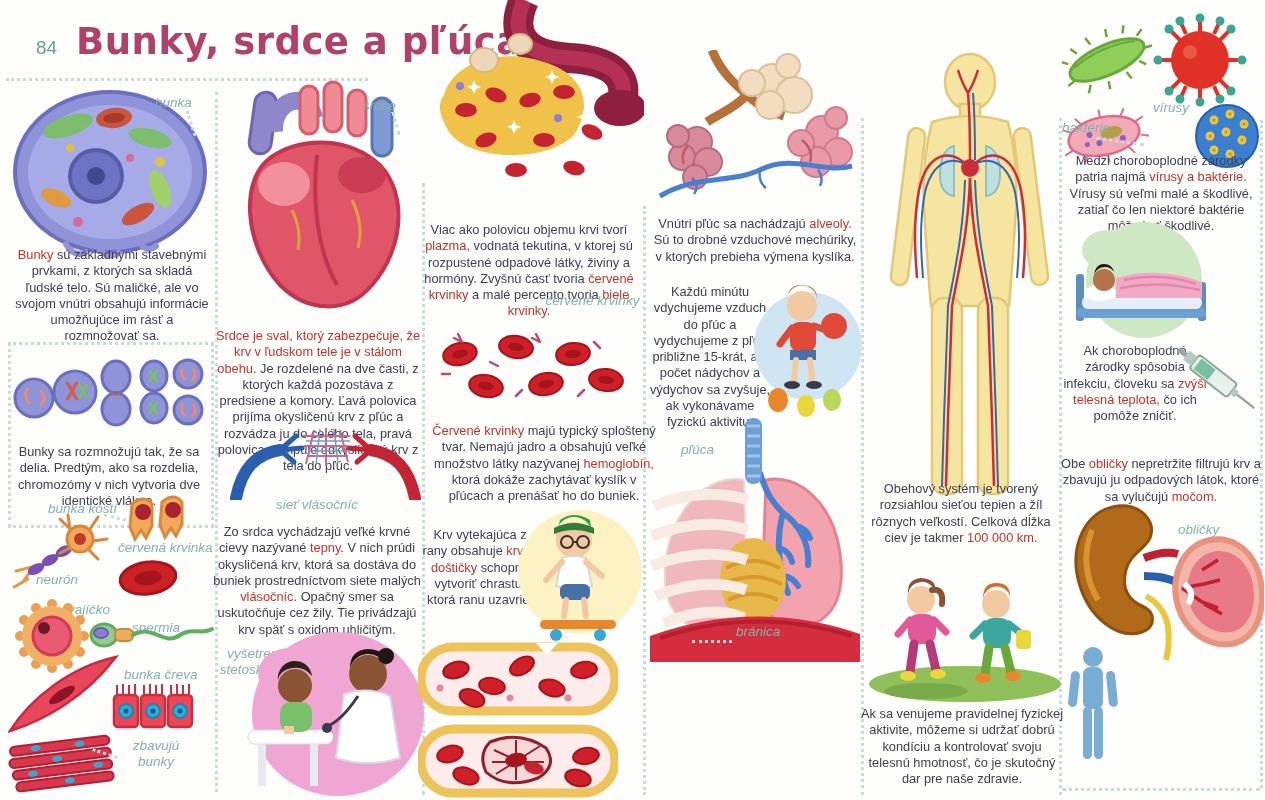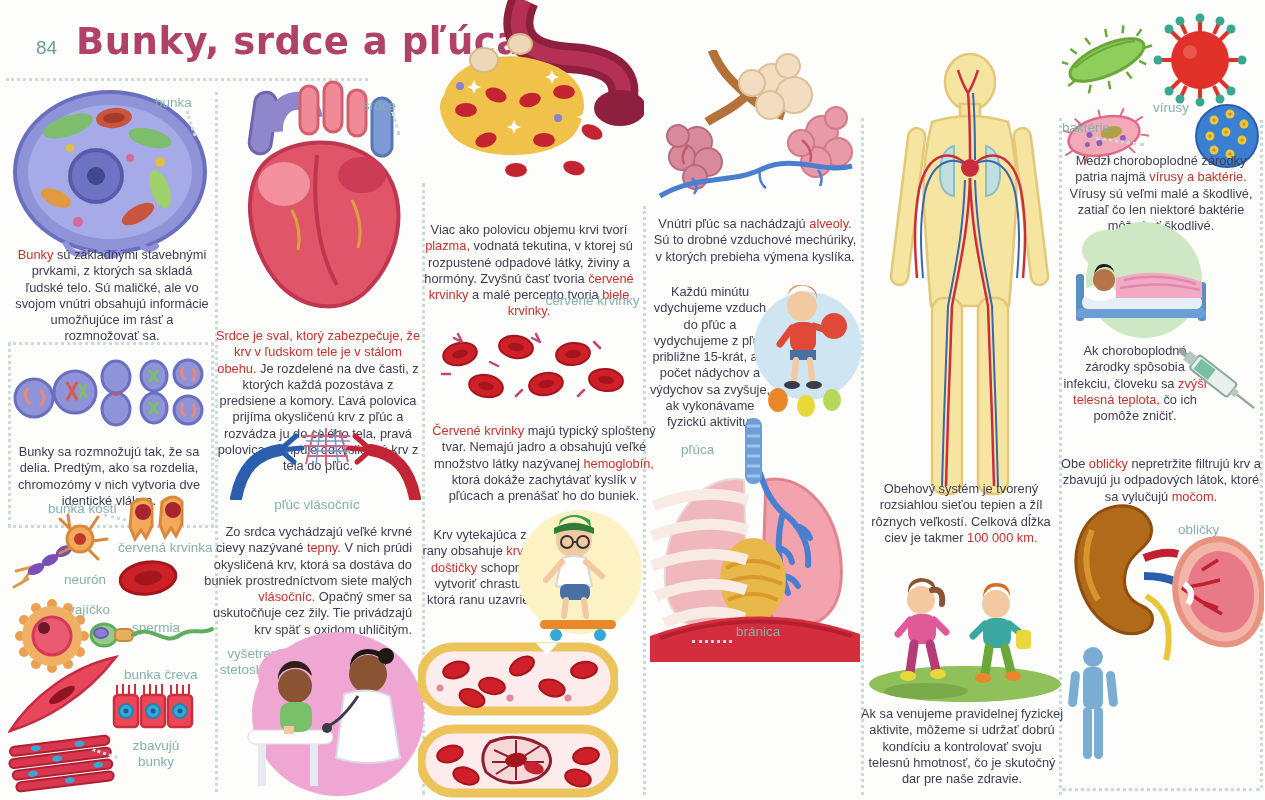--- a/index.html
+++ b/index.html
@@ -1,21 +1,21 @@
 <!DOCTYPE html>
 <html><head>
 <meta charset="utf-8">
 <style>
   html,body{margin:0;padding:0;background:#fff;}
   .page{position:relative;width:1265px;height:800px;background:#fdfdfb;overflow:hidden;
         font-family:"Liberation Sans",sans-serif;color:#3e3e54;}
   .abs{position:absolute;}
   .txt{font-size:12.8px;line-height:1.27;text-align:center;margin:0;}
   .red{color:#c5322c;}
-  .label{font-size:13.5px;color:#86b1ab;line-height:1.15;}
+  .label{font-style:italic;font-size:13.5px;color:#86b1ab;line-height:1.15;}
   .pagenum{font-size:19px;color:#699e99;}
   .title{font-size:37px;font-weight:bold;color:#b04168;letter-spacing:.5px;
          font-family:"DejaVu Sans",sans-serif;}
   .hline{border-top:3px dotted #c9dcda;height:0;}
   .vline{border-left:3px dotted #c9dcda;width:0;}
   .dotbox{border:3px dotted #c9dcda;}
   .trail{border-top:3px dotted #c9dcda;height:0;}
   svg{display:block;}
 </style>
 </head>
@@ -104,21 +104,21 @@
     <svg viewBox="0 0 106 80">
       <path d="M14,70 l10,-14 M8,58 l16,-4 M6,74 l14,-8" stroke="#e09a4a" stroke-width="3" fill="none" stroke-linecap="round"></path>
       <ellipse cx="28" cy="56" rx="9" ry="5" fill="#7a4fb5" transform="rotate(-28 28 56)"></ellipse>
       <ellipse cx="42" cy="47" rx="9" ry="5" fill="#7a4fb5" transform="rotate(-28 42 47)"></ellipse>
       <ellipse cx="56" cy="38" rx="9" ry="5" fill="#7a4fb5" transform="rotate(-28 56 38)"></ellipse>
       <path d="M62,16 l-10,-10 m10,10 l-2,-14 M82,16 l8,-12 M85,28 l14,-2 M80,36 l10,10 M64,34 l-12,6" stroke="#d9883b" stroke-width="3" fill="none" stroke-linecap="round"></path>
       <circle cx="72" cy="26" r="13" fill="#f2a95c" stroke="#d9883b" stroke-width="3"></circle>
       <circle cx="72" cy="26" r="6" fill="#c23a2e"></circle>
     </svg>
   </div>
-  <div class="abs label" style="left:64px;top:572px;">neurón</div>
+  <div class="abs label" style="left:36px;top:572px;">neurón</div>
   <div class="abs label" style="left:68px;top:602px;">vajíčko</div>
   <div class="abs" style="left:14px;top:598px;width:78px;height:76px;">
     <svg viewBox="0 0 78 76">
       <g fill="#eaa052">
         <circle cx="70" cy="38" r="5"></circle>
           <circle cx="66" cy="54" r="5"></circle>
           <circle cx="54" cy="66" r="5"></circle>
           <circle cx="38" cy="70" r="5"></circle>
         <circle cx="22" cy="66" r="5"></circle>
           <circle cx="10" cy="54" r="5"></circle>
@@ -216,23 +216,23 @@
   <div class="abs" style="left:228px;top:420px;width:195px;height:80px;">
     <svg viewBox="0 0 195 80">
       <path d="M8,78 C14,48 28,34 52,30" stroke="#2b5fae" stroke-width="12" fill="none" stroke-linecap="round"></path>
       <path d="M52,30 l16,-14 M52,30 l22,-2 M52,30 l14,12" stroke="#2b5fae" stroke-width="5" fill="none" stroke-linecap="round"></path>
       <path d="M187,78 C181,48 167,34 143,30" stroke="#c22536" stroke-width="12" fill="none" stroke-linecap="round"></path>
       <path d="M143,30 l-16,-14 M143,30 l-22,-2 M143,30 l-14,12" stroke="#c22536" stroke-width="5" fill="none" stroke-linecap="round"></path>
       <path d="M74,16 h48 M76,26 h44 M80,36 h40 M86,10 l-8,34 M98,8 v38 M112,10 l8,32" stroke="#c96a8a" stroke-width="2" fill="none"></path>
       <path d="M78,21 h44 M80,31 h42 M92,9 l-4,36 M106,9 l4,34" stroke="#7a95c9" stroke-width="1.5" fill="none"></path>
     </svg>
   </div>
-  <div class="abs label" style="left:222px;top:497px;width:190px;text-align:center;">pľúc vlásočníc</div>
-
-  <p class="abs txt" style="left:200px;top:524px;width:212px;text-align:right;"><span>Zo srdca vychádzajú veľké krvné cievy nazývané </span><span class="red">tepny.</span><span> V nich prúdi okysličená krv, ktorá sa dostáva do buniek prostredníctvom siete malých </span><span class="red">vlásočníc.</span><span> Opačný smer sa uskutočňuje cez žily. Tie privádzajú krv späť s oxidom uhličitým.</span></p>
+  <div class="abs label" style="left:222px;top:497px;width:190px;text-align:center;">sieť vlásočníc</div>
+
+  <p class="abs txt" style="left:211px;top:524px;width:212px;"><span>Zo srdca vychádzajú veľké krvné cievy nazývané </span><span class="red">tepny.</span><span> V nich prúdi okysličená krv, ktorá sa dostáva do buniek prostredníctvom siete malých </span><span class="red">vlásočníc.</span><span> Opačný smer sa uskutočňuje cez žily. Tie privádzajú krv späť s oxidom uhličitým.</span></p>
 
   <div class="abs label" style="left:212px;top:646px;width:92px;text-align:center;">vyšetrenie stetoskopom</div>
   <div class="abs" style="left:238px;top:612px;width:190px;height:188px;">
     <svg viewBox="0 0 190 188">
       <ellipse cx="100" cy="102" rx="86" ry="82" fill="#f0a6d2"></ellipse>
       <ellipse cx="52" cy="62" rx="32" ry="26" fill="#f0a6d2"></ellipse>
       <rect x="10" y="118" width="85" height="14" rx="7" fill="#ffffff" stroke="#d8d8e0"></rect>
       <rect x="20" y="132" width="8" height="42" fill="#e8e8f0"></rect>
         <rect x="72" y="132" width="8" height="42" fill="#e8e8f0"></rect>
       <circle cx="57" cy="74" r="17" fill="#8a5434"></circle>

